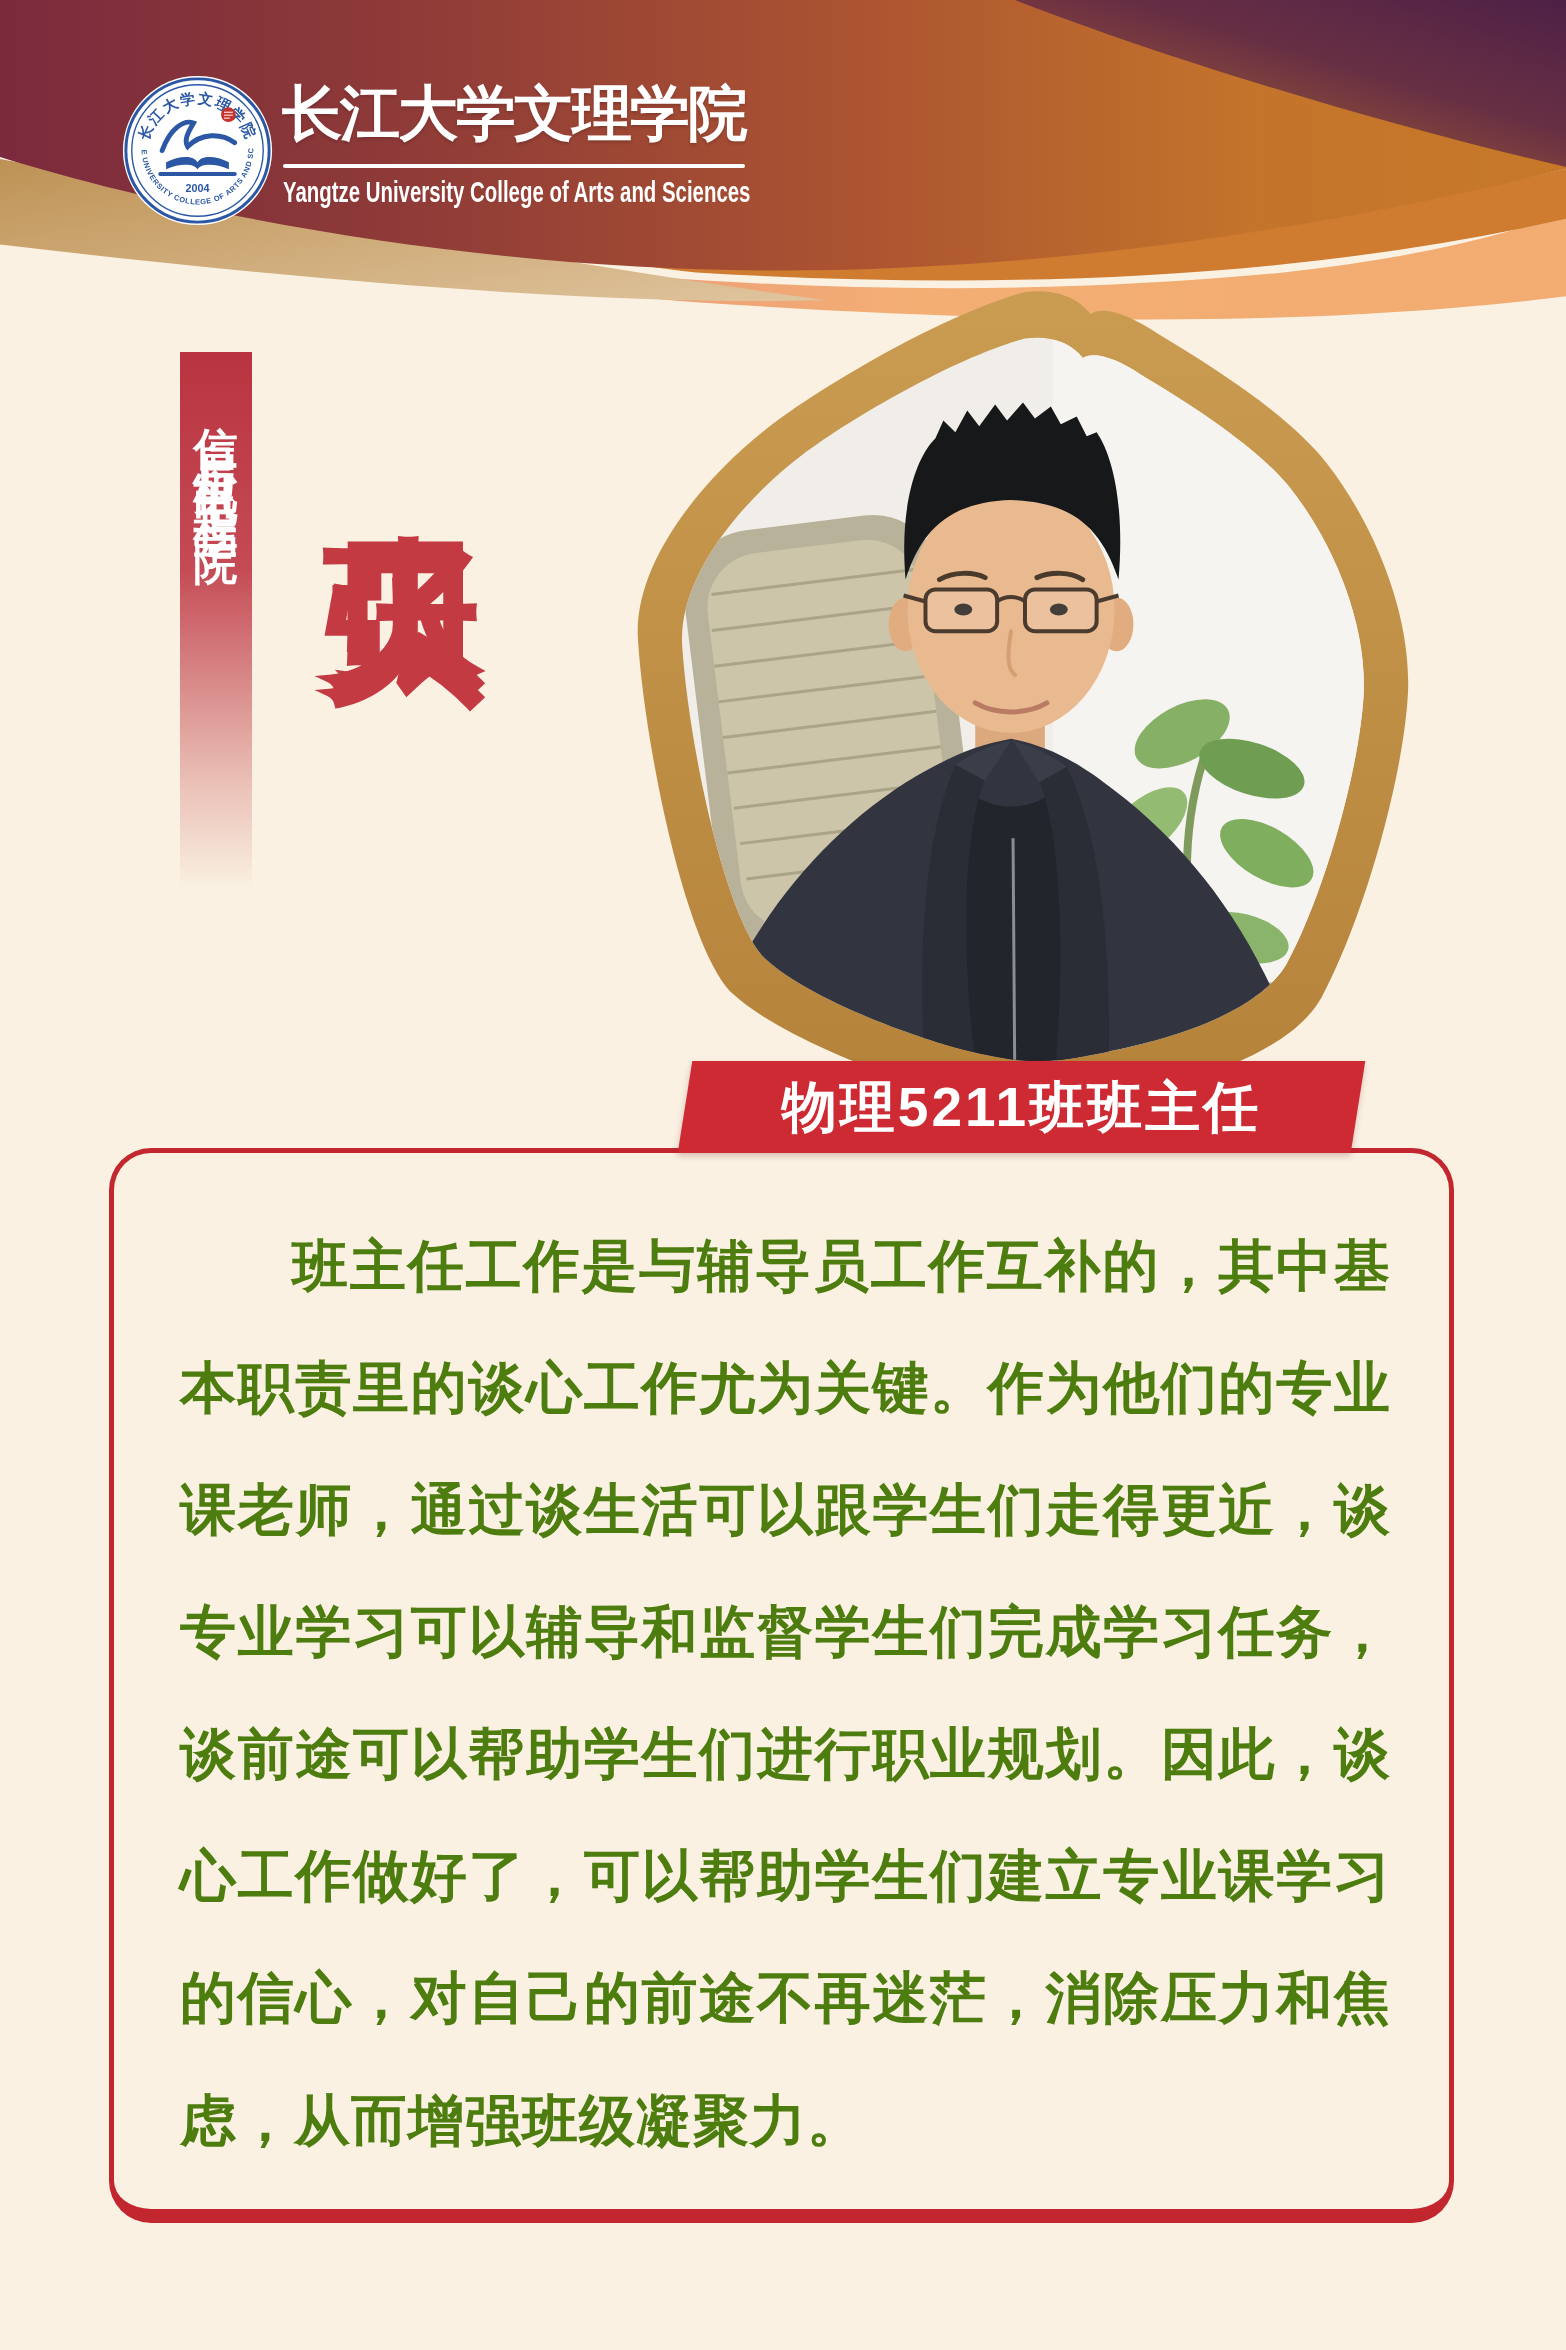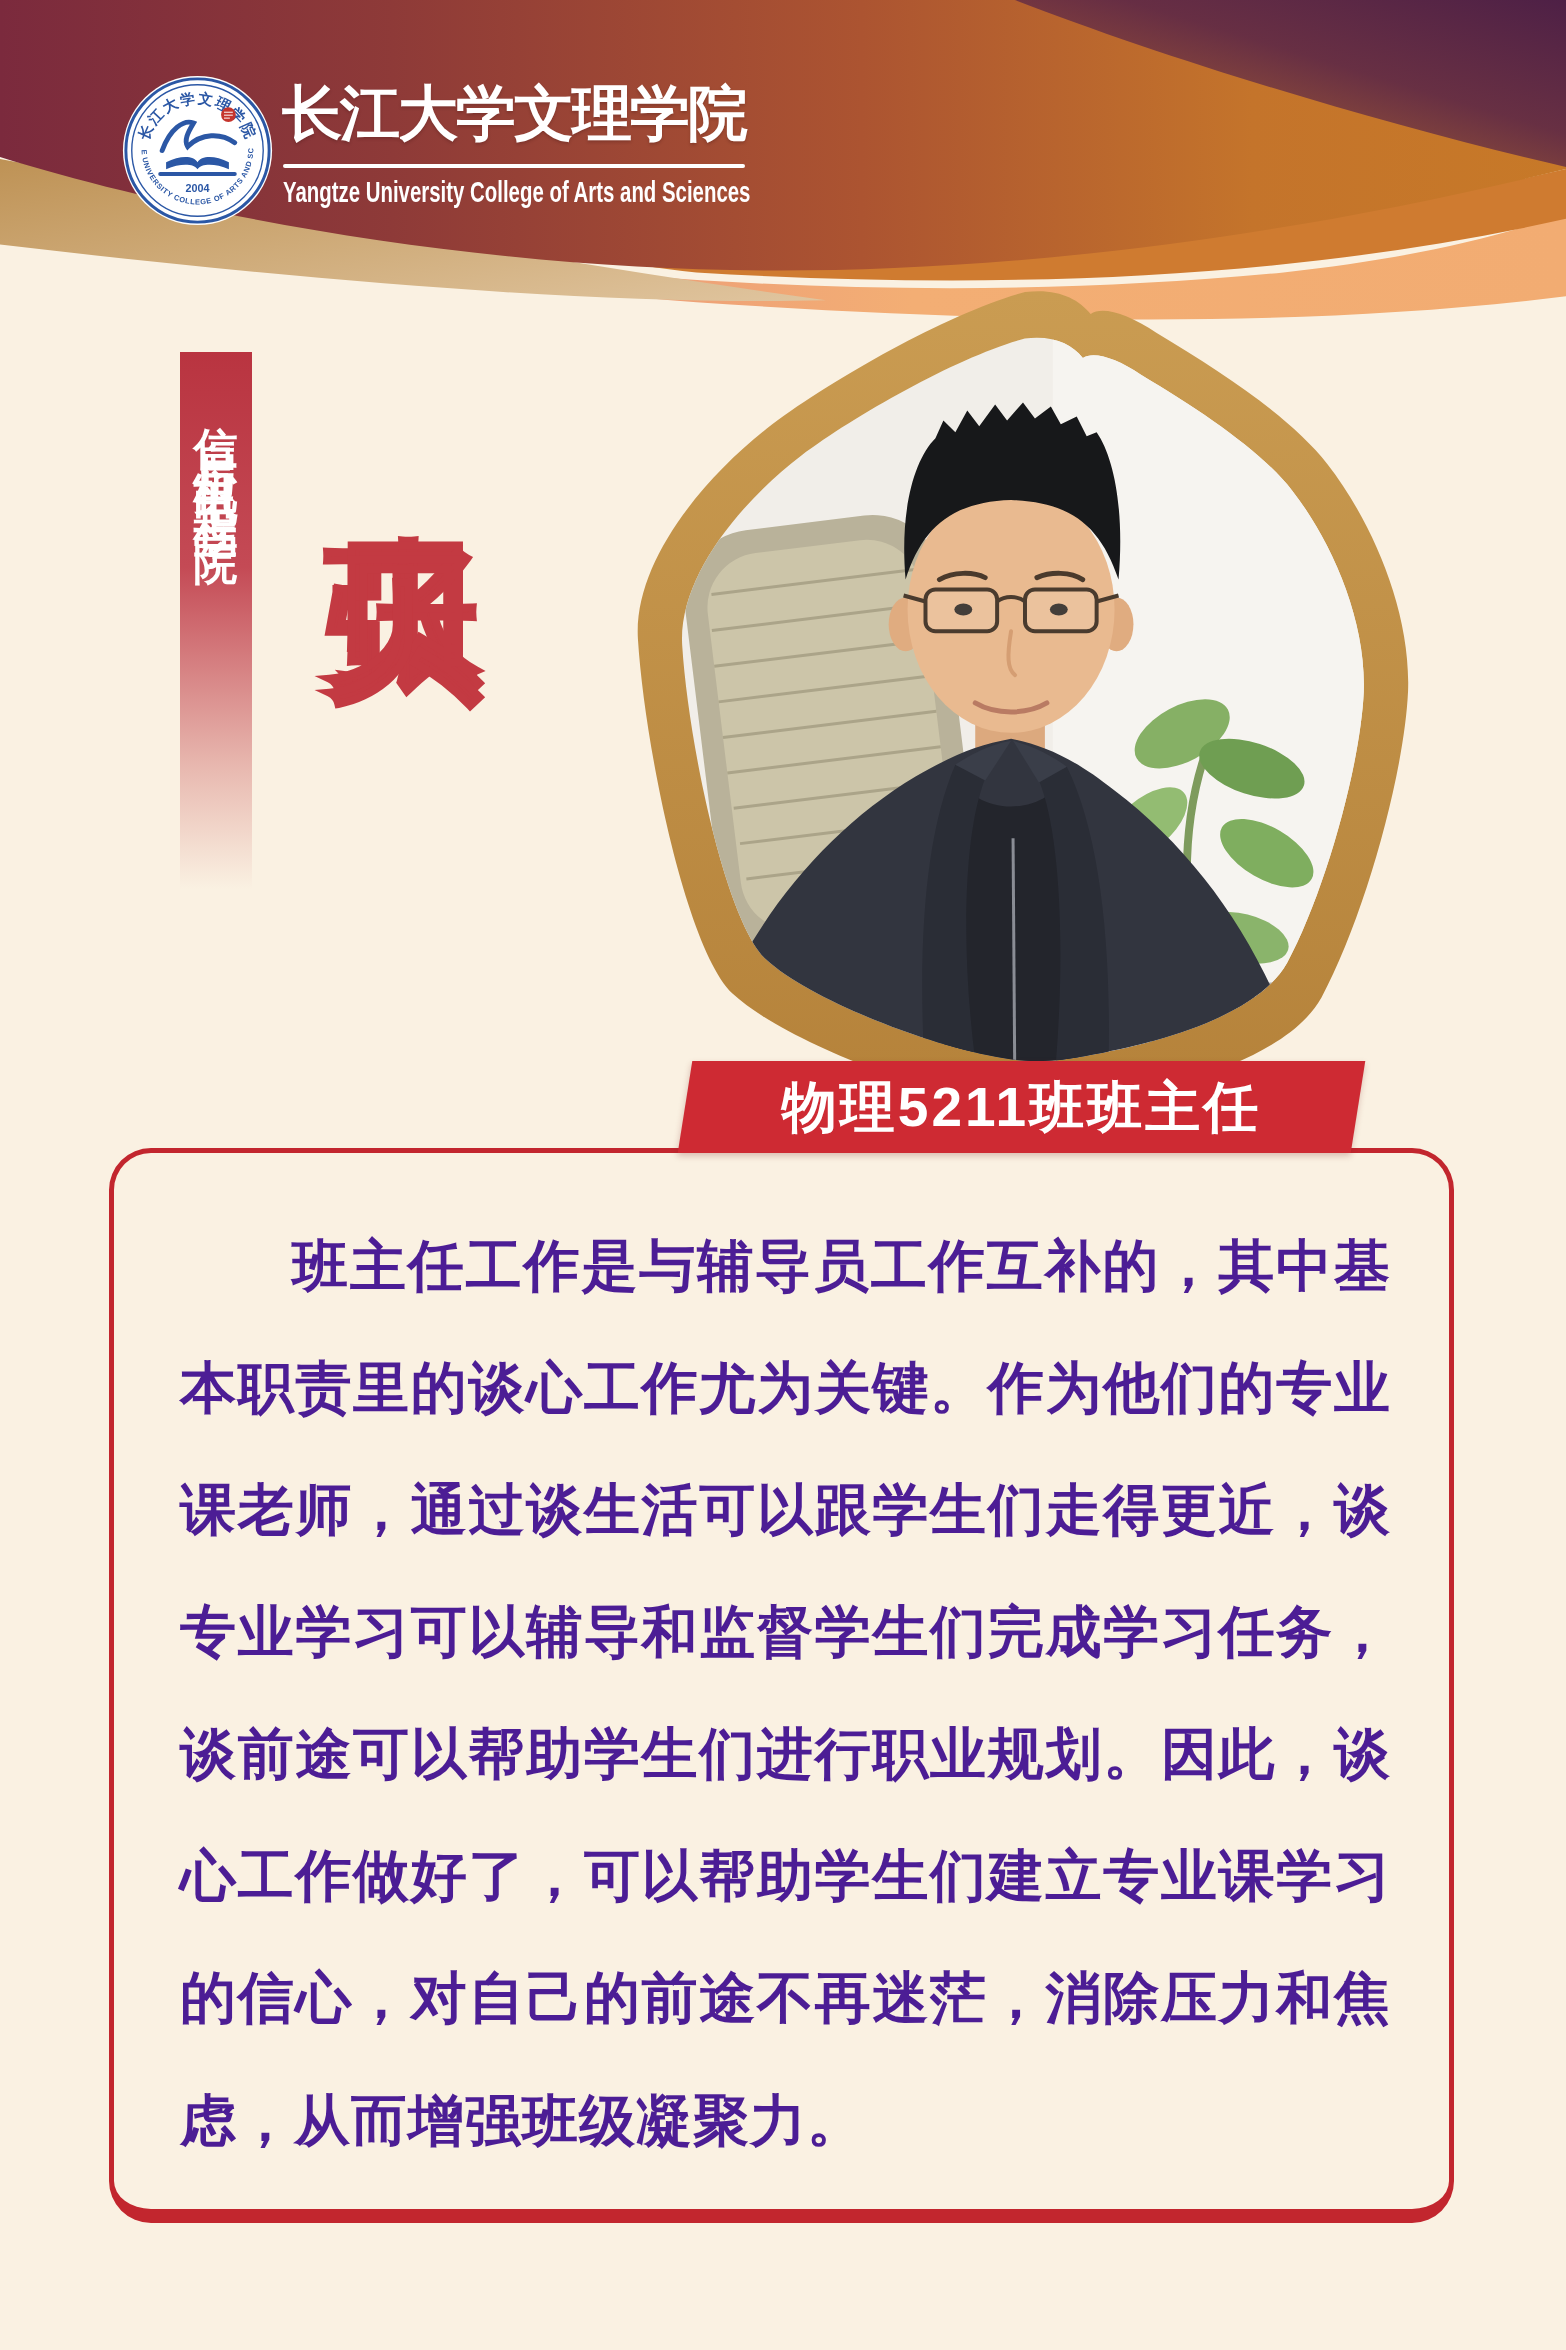--- a/index.html
+++ b/index.html
@@ -55,21 +55,21 @@
     color:#ffffff;font-size:55px;line-height:92px;font-weight:bold;letter-spacing:3px;
   }
   
   .bio-card{
     position:absolute;left:109px;top:1148px;width:1345px;height:1075px;box-sizing:border-box;
     border:5px solid #C2262E;border-bottom-width:14px;border-radius:42px;
     z-index:3;background:transparent;
   }
   .bio-text{
     margin:0;padding:52px 58px 30px 66px;
-    color:#4c1d95;font-size:56px;line-height:2.18;letter-spacing:1px;font-weight:bold;
+    color:#4d7c0f;font-size:56px;line-height:2.18;letter-spacing:1px;font-weight:bold;
     text-indent:2em;text-align:justify;
   }
 </style>
 </head>
 <body>
 
 <div class="poster">
 
   <svg class="header-svg" viewBox="0 0 1574 350" preserveAspectRatio="none" aria-hidden="true">
     <defs>

